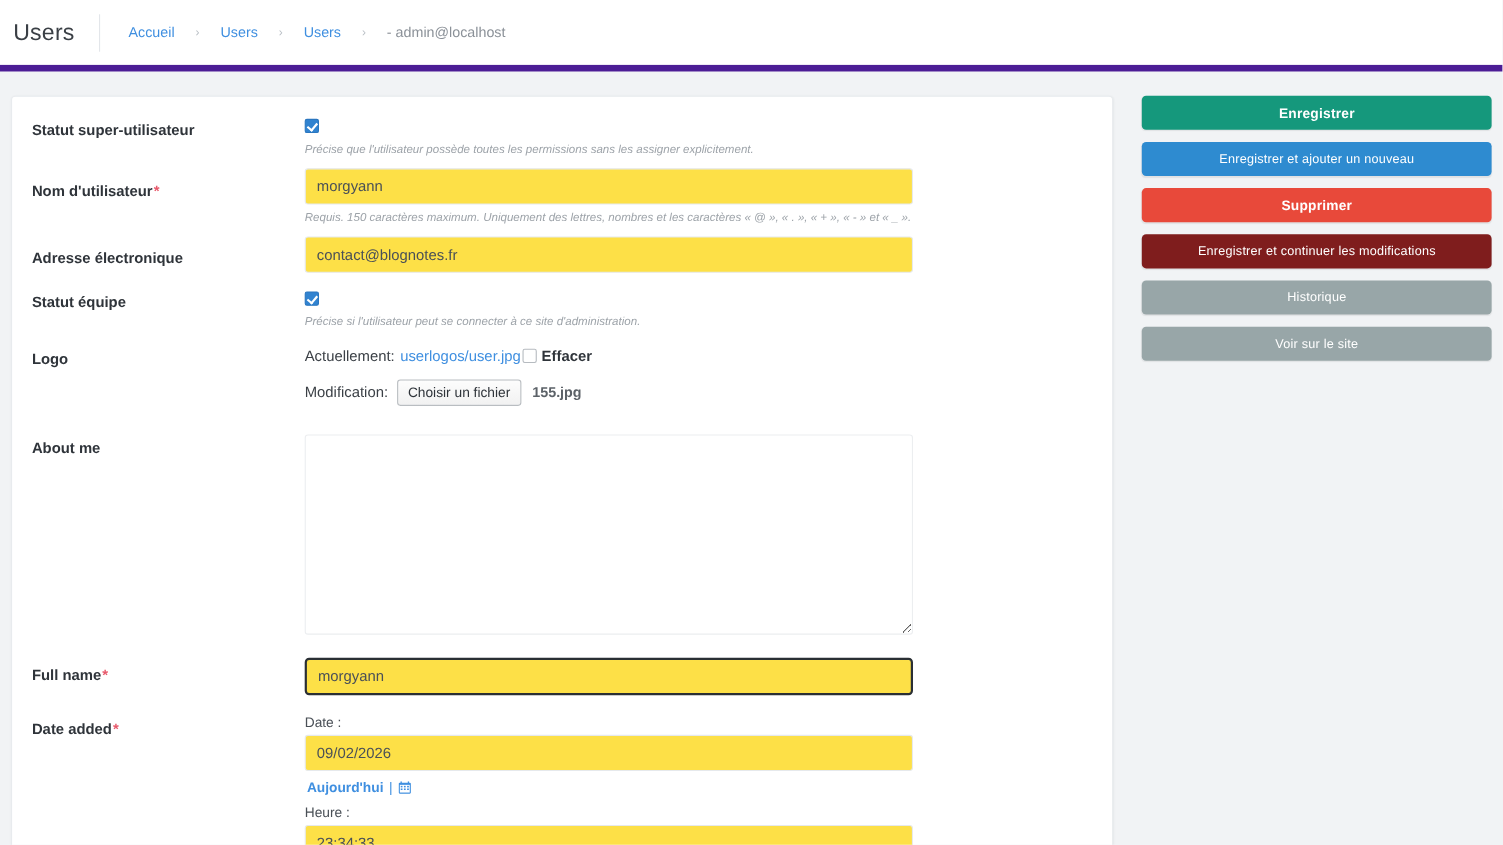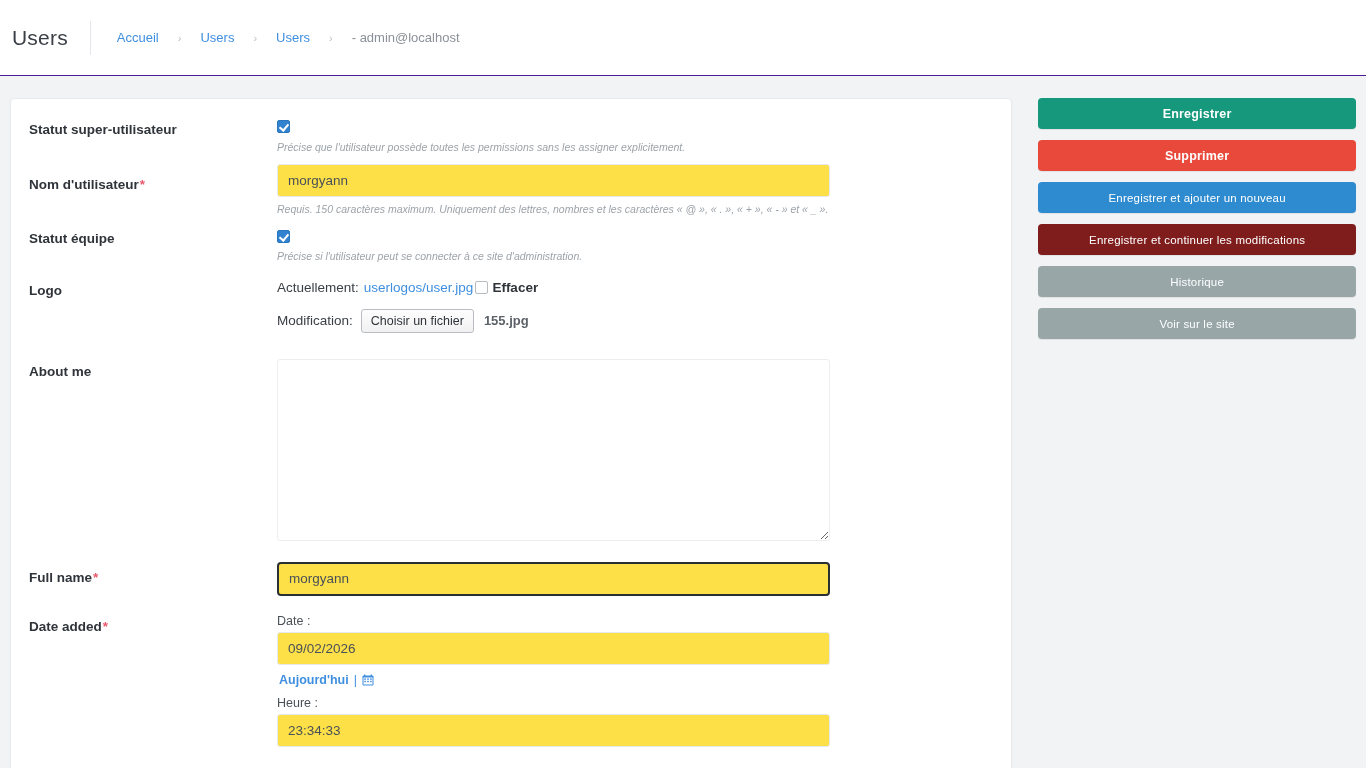--- a/index.html
+++ b/index.html
@@ -5,23 +5,23 @@
   * { box-sizing: border-box; }
   html, body {
     margin: 0; padding: 0;
     width: 1366px; height: 768px;
     background: #f1f3f5;
     font-family: "Liberation Sans", sans-serif;
     overflow: hidden;
   }
   
   .topbar {
-    height: 76px;
+    height: 65px;
     background: #ffffff;
-    border-bottom: 1px solid #4c1d95;
+    border-bottom: 6px solid #4c1d95;
     display: flex;
     align-items: center;
     padding: 0 0 0 12px;
   }
   .page-title {
     font-size: 21px;
     color: #3a3f45;
     font-weight: 400;
     letter-spacing: .2px;
     padding-right: 22px;
@@ -231,20 +231,28 @@
     <div class="row" style="margin-bottom:10px;">
       <div class="row-label" style="padding-top:13px;">
         <span>Nom d'utilisateur</span><span class="req">*</span>
       </div>
       <div class="row-field">
         <input class="text" type="text" value="morgyann" style="">
         <div class="helptext">Requis. 150 caractères maximum. Uniquement des lettres, nombres et les caractères « @ », « . », « + », « - » et « _ ».</div>
       </div>
     </div>
 
+    <div class="row" style="margin-bottom:14px;">
+      <div class="row-label" style="padding-top:12px;">
+        <span>Adresse électronique</span>
+      </div>
+      <div class="row-field">
+        <input class="text" type="text" value="contact@blognotes.fr" style="">
+      </div>
+    </div>
 
     <div class="row" style="margin-bottom:14px;">
       <div class="row-label">
         <span>Statut équipe</span>
       </div>
       <div class="row-field">
         <span class="cb on"></span>
         <div class="helptext">Précise si l'utilisateur peut se connecter à ce site d'administration.</div>
       </div>
     </div>
@@ -313,20 +321,20 @@
         </div>
         <div class="sublabel">Heure&nbsp;:</div>
         <input class="text" type="text" value="23:34:33" style="">
       </div>
     </div>
 
   </div>
 
   <div class="actions">
     <button class="btn" style="background:#15987c;">Enregistrer</button>
+    <button class="btn sm" style="background:#2e8bd0;">Enregistrer et ajouter un nouveau</button>
     <button class="btn" style="background:#e8493a;">Supprimer</button>
-    <button class="btn sm" style="background:#2e8bd0;">Enregistrer et ajouter un nouveau</button>
     <button class="btn sm" style="background:#7f1d1d;">Enregistrer et continuer les modifications</button>
     <button class="btn sm" style="background:#98a6a8;">Historique</button>
     <button class="btn sm" style="background:#98a6a8;">Voir sur le site</button>
   </div>
 
 </div>
 
 </body></html>

